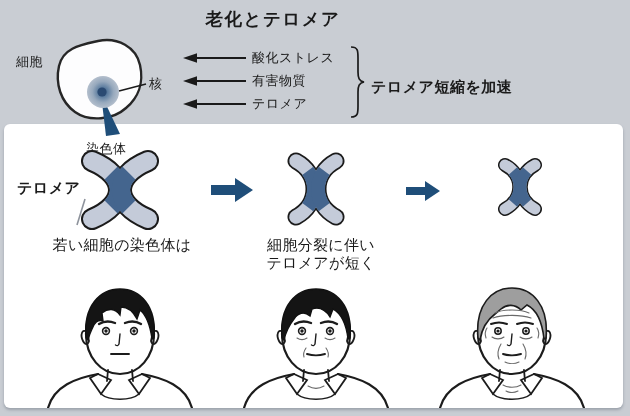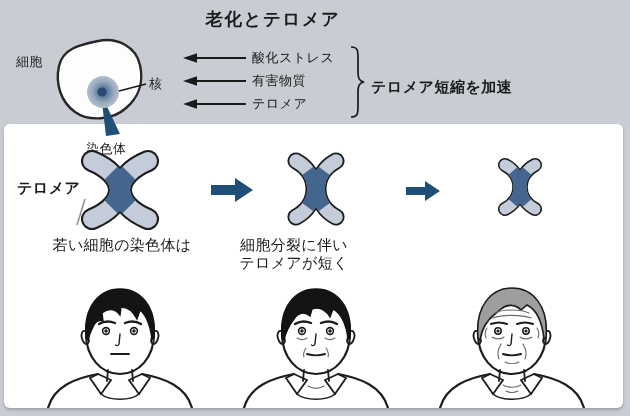--- a/index.html
+++ b/index.html
@@ -125,21 +125,21 @@
     <path d="M43,9 C24,19 24,43 43,53" class="outline-stroke" stroke-width="14"></path>
     <path d="M13,9 C32,19 32,43 13,53" class="tip-stroke" stroke-width="11"></path>
     <path d="M43,9 C24,19 24,43 43,53" class="tip-stroke" stroke-width="11"></path>
     <path d="M13,9 C32,19 32,43 13,53" class="body-stroke" stroke-width="11.4" pathLength="100" stroke-dasharray="64 200" stroke-dashoffset="-18"></path>
     <path d="M43,9 C24,19 24,43 43,53" class="body-stroke" stroke-width="11.4" pathLength="100" stroke-dasharray="64 200" stroke-dashoffset="-18"></path>
   </svg>
 
   <div class="abs caption" style="left:18px;top:112px;width:200px;">
     <div>若い細胞の染色体は</div>
   </div>
-  <div class="abs caption" style="left:200px;top:112px;width:180px;">
+  <div class="abs caption" style="left:227px;top:112px;width:180px;">
     <div>細胞分裂に伴い</div>
     <div>テロメアが短く</div>
   </div>
 
   <svg class="abs" style="left:36px;top:158px;" width="160" height="126" viewBox="0 0 160 126">
     <path d="M8,126 C14,104 36,96 58,92" class="face-line" stroke-width="2.2"></path>
     <path d="M152,126 C146,104 124,96 102,92" class="face-line" stroke-width="2.2"></path>
     <line x1="68" y1="88" x2="67" y2="99" class="face-line" stroke-width="1.8"></line>
     <line x1="92" y1="88" x2="93" y2="99" class="face-line" stroke-width="1.8"></line>
     <path d="M58,92 L71,98 L61,112 L50,96 Z" fill="#fff" class="face-line" stroke-width="1.8"></path>

